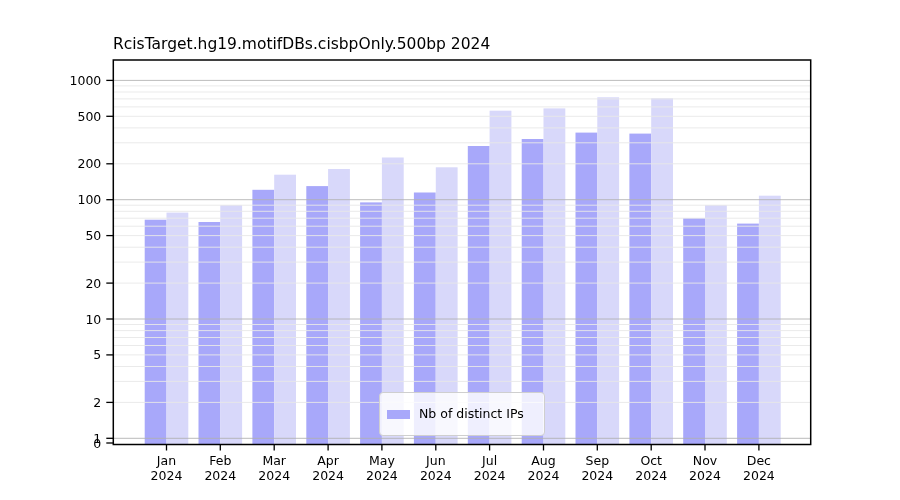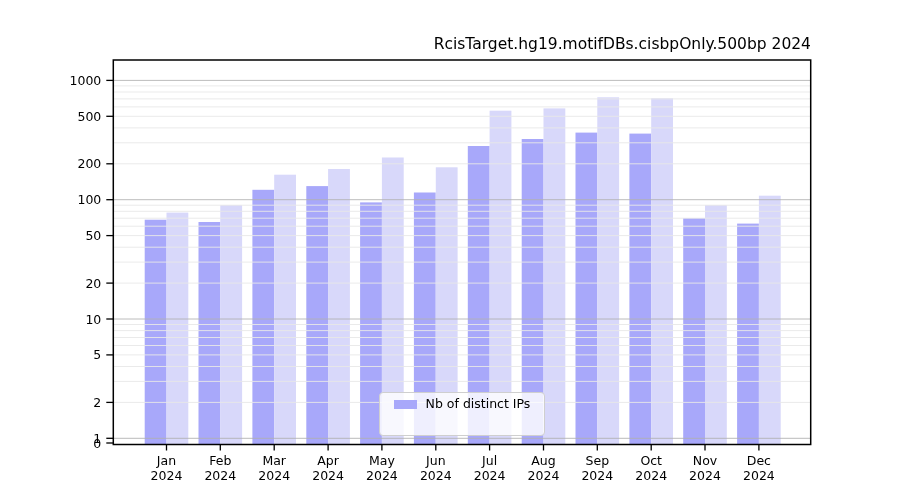--- a/index.html
+++ b/index.html
@@ -4,30 +4,30 @@
 <style>
   html,body{margin:0;padding:0;}
   body{
     width:900px;height:500px;background:#ffffff;
     font-family:"DejaVu Sans","Liberation Sans",sans-serif;
     position:relative;overflow:hidden;
   }
   .figure{position:absolute;left:0;top:0;width:900px;height:500px;}
   .chart-title{
     position:absolute;left:113px;top:35px;width:698px;
-    text-align:right;font-size:15.5px;color:#000;
+    text-align:left;font-size:15.5px;color:#000;
     white-space:nowrap;
   }
   svg.chart{position:absolute;left:0;top:0;}
   .legend{
     position:absolute;left:379px;top:392px;width:166px;height:44px;
     background:rgba(255,255,255,0.82);
     border:1px solid #cfcfcf;border-radius:4px;
     box-sizing:border-box;
-    display:flex;flex-direction:row;justify-content:space-evenly;
+    display:flex;flex-direction:column;justify-content:space-evenly;
     padding:2px 7px;
   }
   .legend-row{display:flex;align-items:center;height:18px;}
   .legend-swatch{
     display:inline-block;width:23px;height:9px;margin-right:9px;flex:0 0 auto;
   }
   .legend-label{
     font-size:12.5px;color:#000;white-space:nowrap;line-height:1;
   }
 </style>

